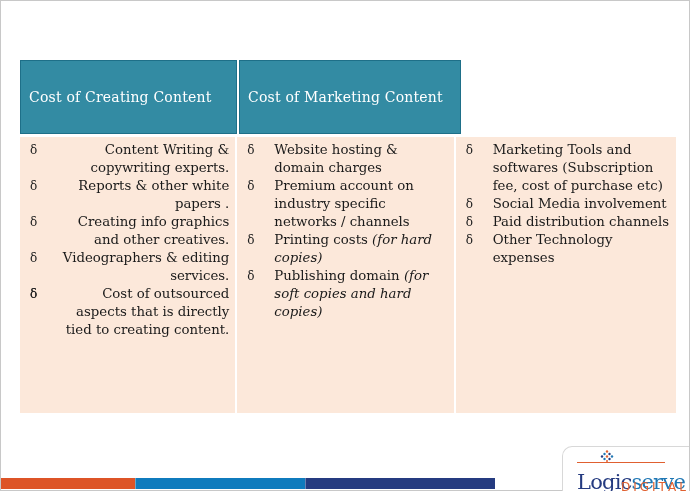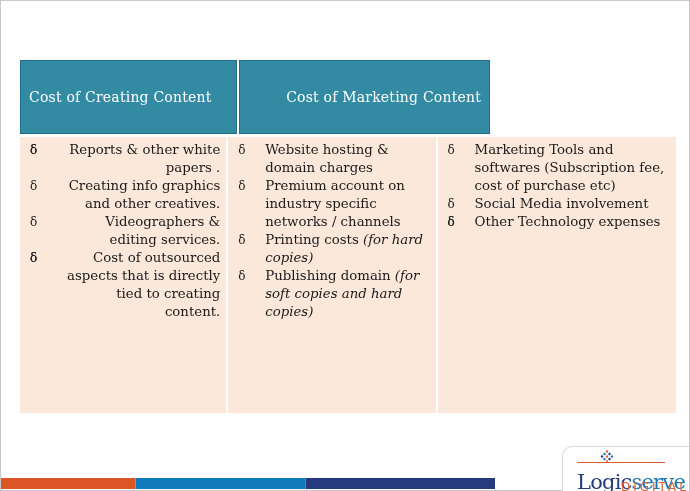--- a/index.html
+++ b/index.html
@@ -20,21 +20,21 @@
       padding: 0 8px; display: flex; align-items: center;
       letter-spacing: 0.2px;
     }
     .body-row { position: absolute; left: 20px; top: 137px; height: 276px; width: 656px; display: flex; }
     .body-cell {
       height: 276px; box-sizing: border-box;
       background: #fce8da; padding: 4px 6px 0 10px;
     }
     .col-1 { width: 217px; margin-right: 2px; text-align: right; }
     .col-2 { width: 218px; margin-right: 2px; }
-    .col-3 { width: 251px; justify-content: flex-end; }
+    .col-3 { width: 222px; }
     .bullet-list { list-style: none; margin: 0; padding: 0; }
     .bullet-item {
       position: relative; padding-left: 27px;
       font-size: 13.3px; line-height: 18px; color: #1a1a1a;
     }
     .bullet-glyph {
       position: absolute; left: 0; top: 0; font-size: 12px; color: #222;
     }
     .bullet-item em { font-style: italic; }
     .footer-bar { position: absolute; left: 1px; top: 478px; height: 11px; display: flex; }
@@ -76,41 +76,41 @@
     <span>Cost of Creating Content</span>
   </div>
   <div class="header-cell col-3">
     <span>Cost of Marketing Content</span>
   </div>
 </div>
 
 <div class="body-row">
   <div class="body-cell col-1">
     <ul class="bullet-list">
-      <li class="bullet-item"><span class="bullet-glyph">δ</span></li>
+      <li class="bullet-item"><span class="bullet-glyph">δ</span><span>Content Writing &amp; copywriting experts.</span></li>
       <li class="bullet-item"><span class="bullet-glyph">δ</span><span>Reports &amp; other white papers .</span></li>
       <li class="bullet-item"><span class="bullet-glyph">δ</span><span>Creating info graphics and other creatives.</span></li>
       <li class="bullet-item"><span class="bullet-glyph">δ</span><span>Videographers &amp; editing services.</span></li>
       <li class="bullet-item"><span class="bullet-glyph">δ</span></li>
       <li class="bullet-item"><span class="bullet-glyph">δ</span><span>Cost of outsourced aspects that is directly tied to creating content.</span></li>
     </ul>
   </div>
   <div class="body-cell col-2">
     <ul class="bullet-list">
       <li class="bullet-item"><span class="bullet-glyph">δ</span><span>Website hosting &amp; domain charges</span></li>
       <li class="bullet-item"><span class="bullet-glyph">δ</span><span>Premium account on industry specific networks / channels</span></li>
       <li class="bullet-item"><span class="bullet-glyph">δ</span><span>Printing costs </span><em>(for hard copies)</em></li>
       <li class="bullet-item"><span class="bullet-glyph">δ</span><span>Publishing domain </span><em>(for soft copies and hard copies)</em></li>
     </ul>
   </div>
   <div class="body-cell col-3">
     <ul class="bullet-list">
       <li class="bullet-item"><span class="bullet-glyph">δ</span><span>Marketing Tools and softwares  (Subscription fee, cost of purchase etc)</span></li>
       <li class="bullet-item"><span class="bullet-glyph">δ</span><span>Social Media involvement</span></li>
-      <li class="bullet-item"><span class="bullet-glyph">δ</span></li>
+      <li class="bullet-item"><span class="bullet-glyph">δ</span><span>Paid distribution channels</span></li>
       <li class="bullet-item"><span class="bullet-glyph">δ</span><span>Other Technology expenses</span></li>
     </ul>
   </div>
 </div>
 
 <div class="footer-bar">
   <div class="bar-seg bar-orange"></div>
   <div class="bar-seg bar-blue"></div>
   <div class="bar-seg bar-navy"></div>
 </div>

